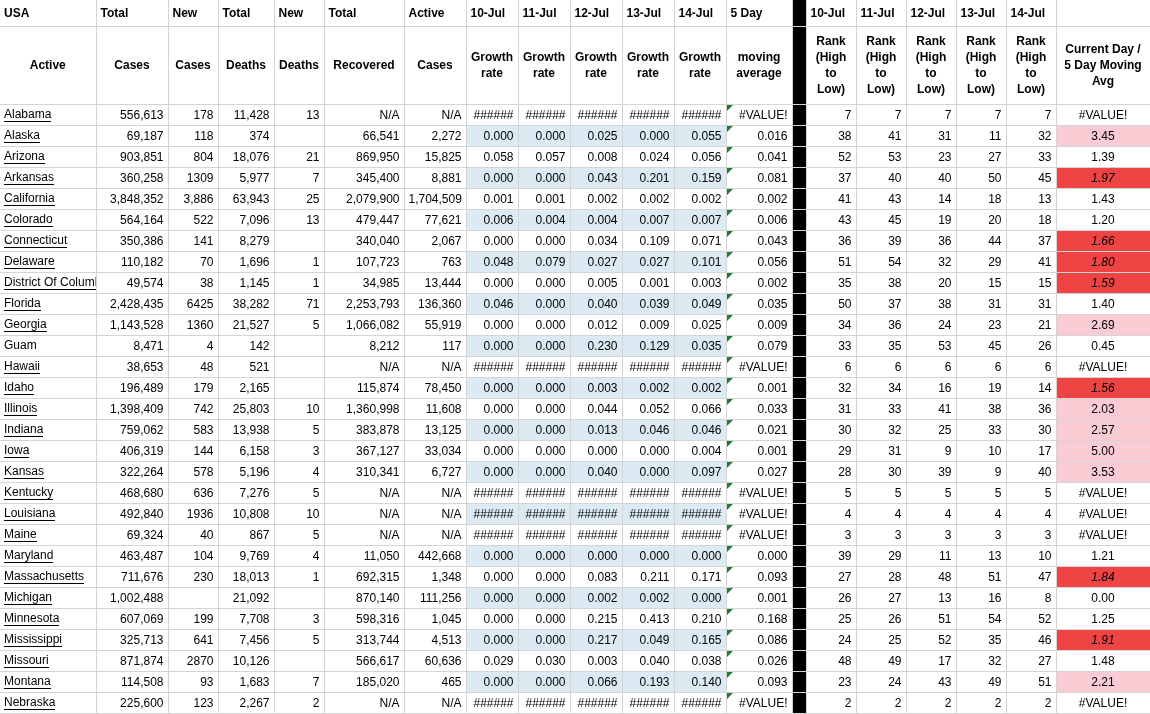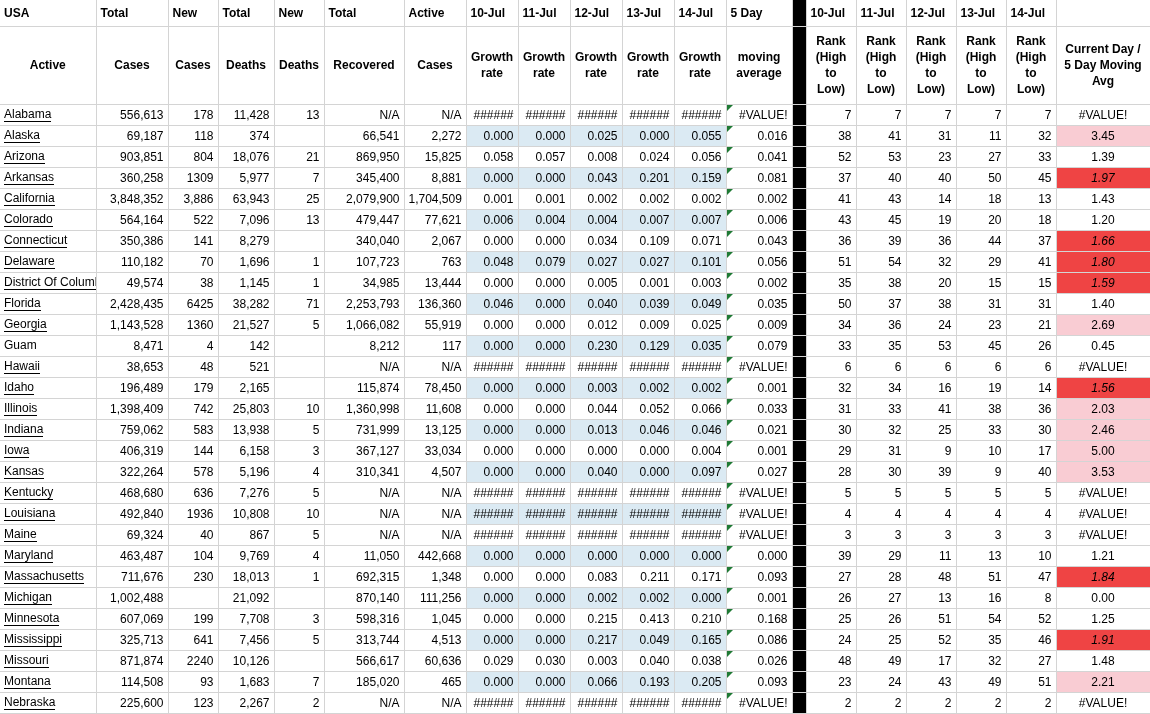--- a/index.html
+++ b/index.html
@@ -501,35 +501,35 @@
           <td class="rank">38</td>
           <td class="rank">36</td>
           <td class="ratio pink">2.03</td>
         </tr>
         <tr>
           <td class="state"><span class="link">Indiana</span></td>
           <td class="num">759,062</td>
           <td class="num">583</td>
           <td class="num">13,938</td>
           <td class="num">5</td>
-          <td class="num">731,999</td>
+          <td class="num">383,878</td>
           <td class="num">13,125</td>
           <td class="rate band">0.000</td>
           <td class="rate band">0.000</td>
           <td class="rate band">0.013</td>
           <td class="rate band">0.046</td>
           <td class="rate band">0.046</td>
           <td class="avg"><span class="cmt"></span><span>0.021</span></td>
           <td class="sep"></td>
           <td class="rank">30</td>
           <td class="rank">32</td>
           <td class="rank">25</td>
           <td class="rank">33</td>
           <td class="rank">30</td>
-          <td class="ratio pink">2.46</td>
+          <td class="ratio pink">2.57</td>
         </tr>
         <tr>
           <td class="state"><span class="link">Iowa</span></td>
           <td class="num">406,319</td>
           <td class="num">144</td>
           <td class="num">6,158</td>
           <td class="num">3</td>
           <td class="num">367,127</td>
           <td class="num">33,034</td>
           <td class="rate">0.000</td>
@@ -546,21 +546,21 @@
           <td class="rank">17</td>
           <td class="ratio pink">5.00</td>
         </tr>
         <tr>
           <td class="state"><span class="link">Kansas</span></td>
           <td class="num">322,264</td>
           <td class="num">578</td>
           <td class="num">5,196</td>
           <td class="num">4</td>
           <td class="num">310,341</td>
-          <td class="num">4,507</td>
+          <td class="num">6,727</td>
           <td class="rate band">0.000</td>
           <td class="rate band">0.000</td>
           <td class="rate band">0.040</td>
           <td class="rate band">0.000</td>
           <td class="rate band">0.097</td>
           <td class="avg"><span class="cmt"></span><span>0.027</span></td>
           <td class="sep"></td>
           <td class="rank">28</td>
           <td class="rank">30</td>
           <td class="rank">39</td>
@@ -740,21 +740,21 @@
           <td class="rank">24</td>
           <td class="rank">25</td>
           <td class="rank">52</td>
           <td class="rank">35</td>
           <td class="rank">46</td>
           <td class="ratio yellow">1.91</td>
         </tr>
         <tr>
           <td class="state"><span class="link">Missouri</span></td>
           <td class="num">871,874</td>
-          <td class="num">2240</td>
+          <td class="num">2870</td>
           <td class="num">10,126</td>
           <td class="num"></td>
           <td class="num">566,617</td>
           <td class="num">60,636</td>
           <td class="rate">0.029</td>
           <td class="rate">0.030</td>
           <td class="rate">0.003</td>
           <td class="rate">0.040</td>
           <td class="rate">0.038</td>
           <td class="avg"><span class="cmt"></span><span>0.026</span></td>
@@ -771,21 +771,21 @@
           <td class="num">114,508</td>
           <td class="num">93</td>
           <td class="num">1,683</td>
           <td class="num">7</td>
           <td class="num">185,020</td>
           <td class="num">465</td>
           <td class="rate band">0.000</td>
           <td class="rate band">0.000</td>
           <td class="rate band">0.066</td>
           <td class="rate band">0.193</td>
-          <td class="rate band">0.205</td>
+          <td class="rate band">0.140</td>
           <td class="avg"><span class="cmt"></span><span>0.093</span></td>
           <td class="sep"></td>
           <td class="rank">23</td>
           <td class="rank">24</td>
           <td class="rank">43</td>
           <td class="rank">49</td>
           <td class="rank">51</td>
           <td class="ratio pink">2.21</td>
         </tr>
         <tr>

